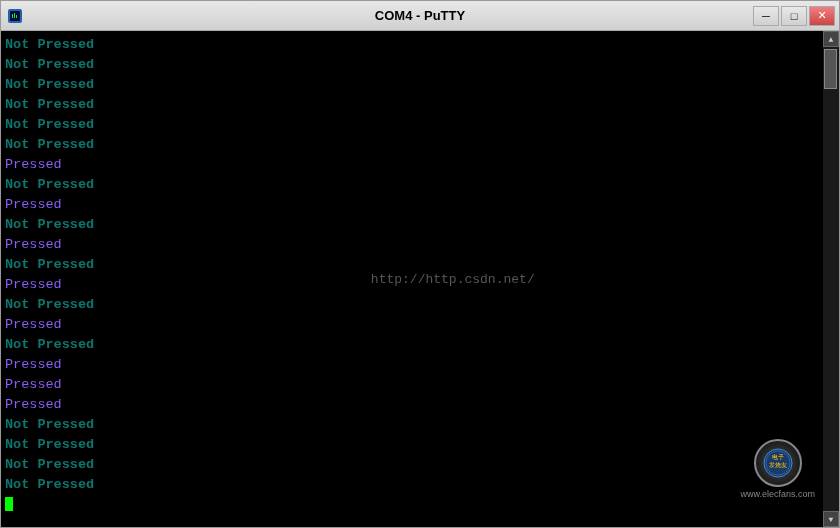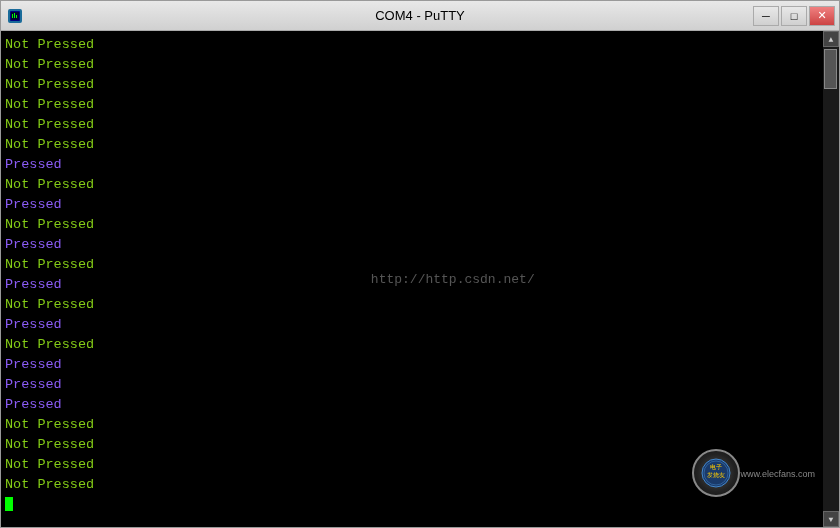--- a/index.html
+++ b/index.html
@@ -47,21 +47,21 @@
 
     .title-icon svg {
       width: 16px;
       height: 16px;
     }
 
     .title-text {
       font-size: 13px;
       color: #000;
       font-family: 'Segoe UI', Arial, sans-serif;
-      font-weight: normal;
+      font-weight: bold;
       position: absolute;
       left: 50%;
       transform: translateX(-50%);
     }
 
     .title-bar-controls {
       display: flex;
       gap: 2px;
       margin-left: auto;
     }
@@ -101,21 +101,22 @@
       font-family: 'Courier New', Courier, monospace;
       overflow: hidden;
     }
 
     .terminal-line {
       white-space: pre;
       height: 20px;
     }
 
     .not-pressed {
-      color: #84cc16;
+      color: #0f766e;
+      font-weight: bold;
     }
 
     .pressed {
       color: #8b5cf6;
     }
 
     .watermark {
       position: absolute;
       top: 50%;
       left: 50%;
@@ -190,21 +191,21 @@
       align-items: center;
       justify-content: center;
       margin-bottom: 2px;
     }
 
     .watermark-logo {
       position: absolute;
       bottom: 28px;
       right: 24px;
       display: flex;
-      flex-direction: row;
+      flex-direction: column;
       align-items: center;
       pointer-events: none;
     }
   </style>
 </head>
 <body>
 
 <div class="window">
 
   <div class="title-bar">

